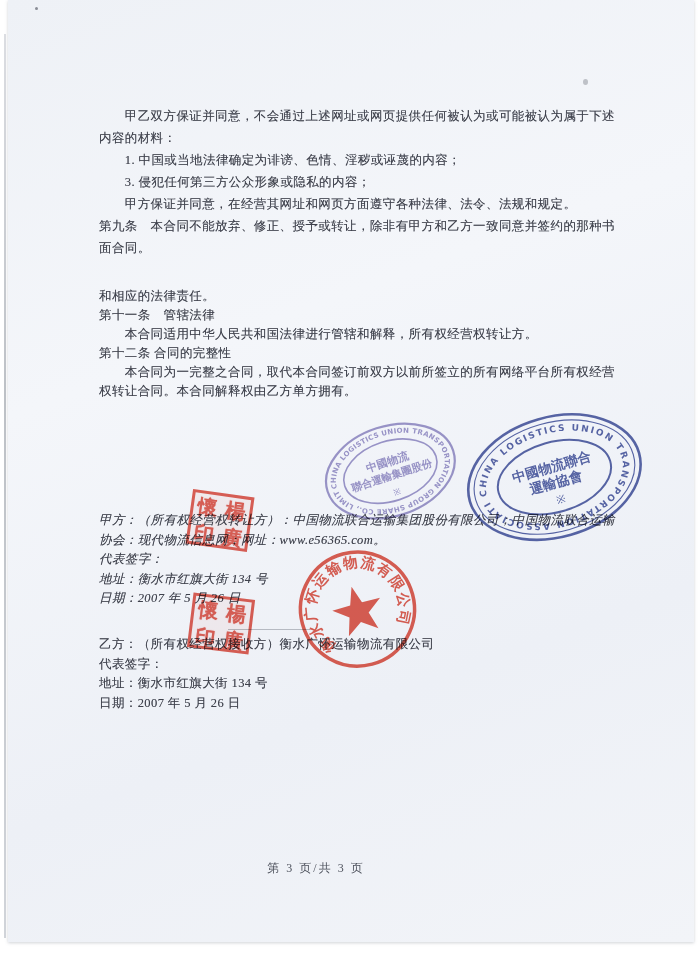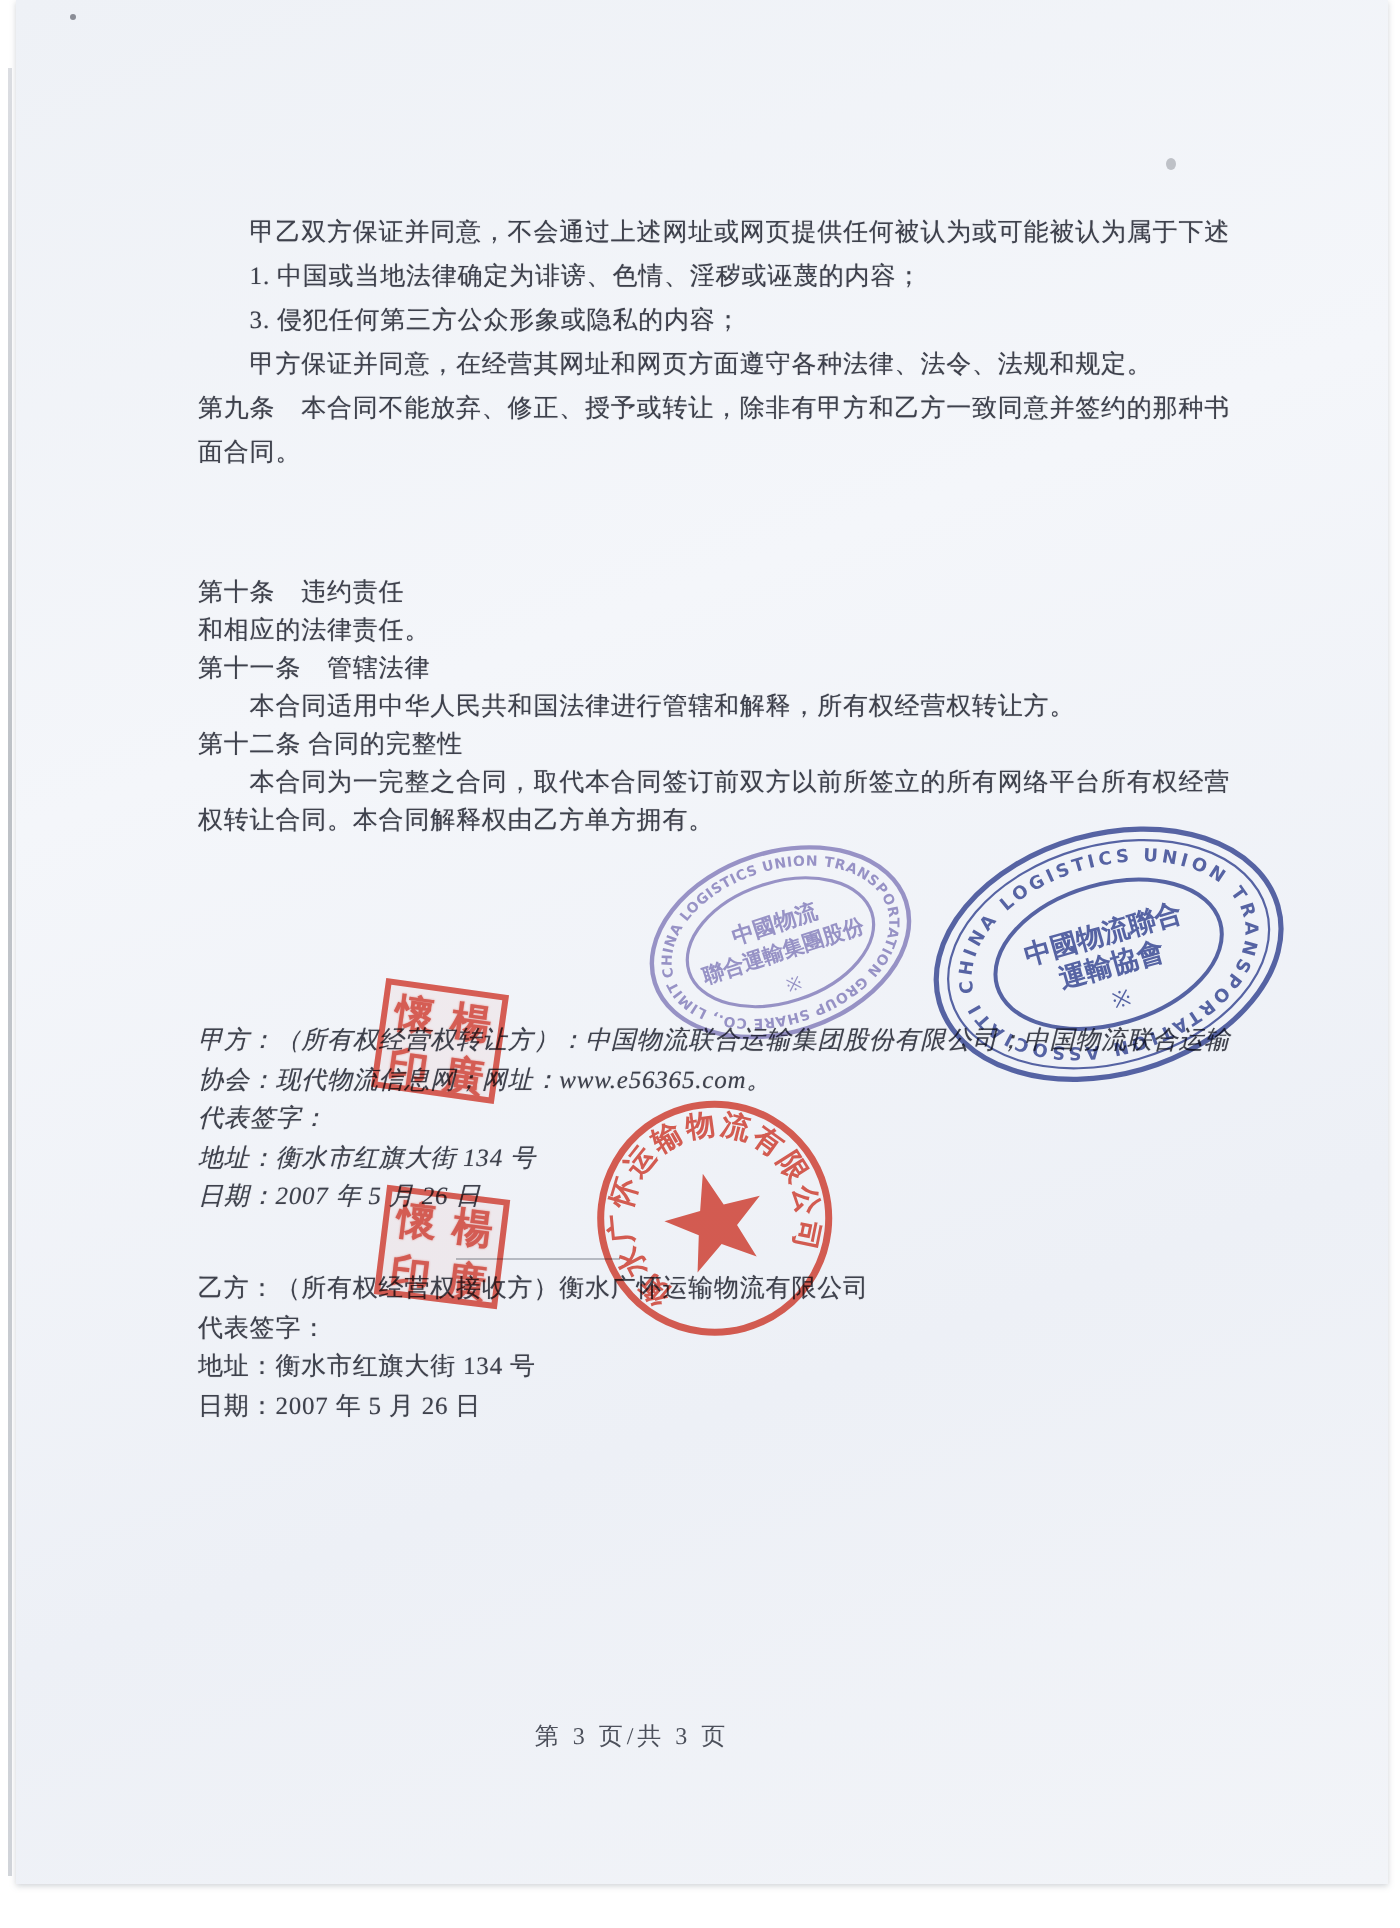--- a/index.html
+++ b/index.html
@@ -61,29 +61,29 @@
 </head>
 <body>
 
 <div class="paper"></div>
 <div class="paper-edge-left"></div>
 <div class="speck" style="left:35px;top:7px;width:3px;height:3px;"></div>
 <div class="speck" style="left:583px;top:79px;width:5px;height:6px;opacity:.5;"></div>
 
 <div class="textblock tb1">
   <div>　　甲乙双方保证并同意，不会通过上述网址或网页提供任何被认为或可能被认为属于下述</div>
+  <div>内容的材料：</div>
   <div>　　1. 中国或当地法律确定为诽谤、色情、淫秽或诬蔑的内容；</div>
   <div>　　3. 侵犯任何第三方公众形象或隐私的内容；</div>
   <div>　　甲方保证并同意，在经营其网址和网页方面遵守各种法律、法令、法规和规定。</div>
   <div>第九条　本合同不能放弃、修正、授予或转让，除非有甲方和乙方一致同意并签约的那种书</div>
   <div>面合同。</div>
 </div>
 
 <div class="textblock tb2">
-  <div>第十条　违约责任</div>
   <div>和相应的法律责任。</div>
   <div>第十一条　管辖法律</div>
   <div>　　本合同适用中华人民共和国法律进行管辖和解释，所有权经营权转让方。</div>
   <div>第十二条 合同的完整性</div>
   <div>　　本合同为一完整之合同，取代本合同签订前双方以前所签立的所有网络平台所有权经营</div>
   <div>权转让合同。本合同解释权由乙方单方拥有。</div>
 </div>
 
 <div class="textblock tbA">
   <div>甲方：（所有权经营权转让方）：中国物流联合运输集团股份有限公司；中国物流联合运输</div>

